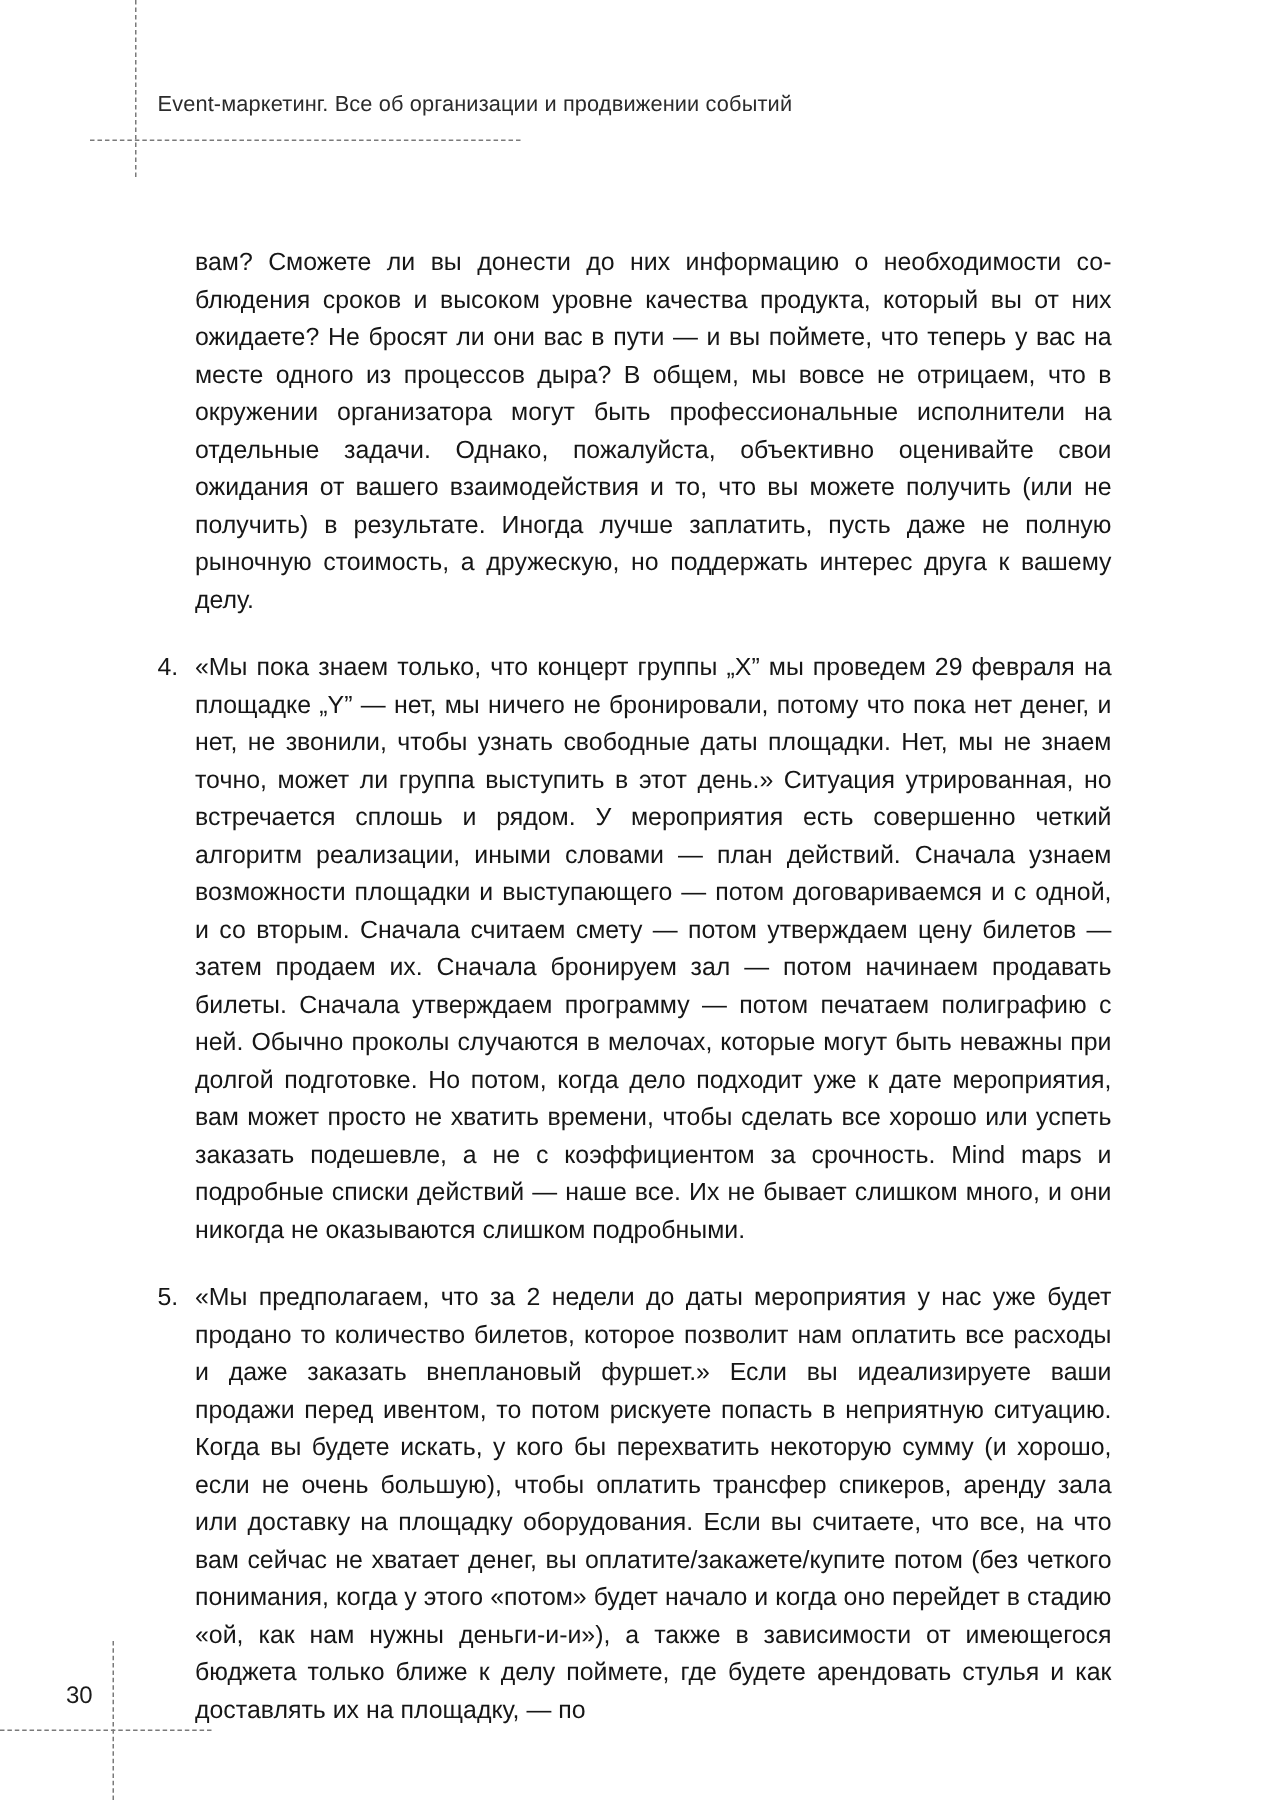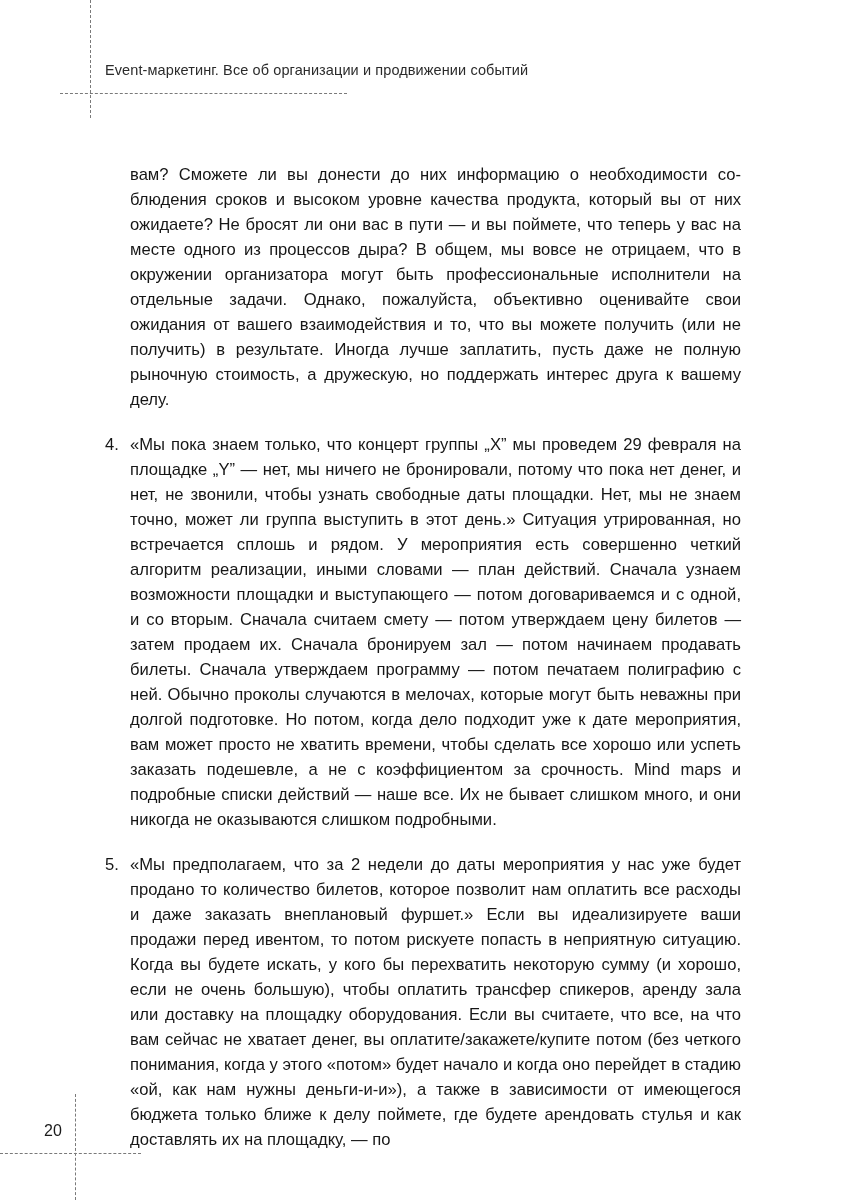--- a/index.html
+++ b/index.html
@@ -151,18 +151,18 @@
       </li>
       <div class="spacer-item"></div>
       <li class="numbered-item">
         <span class="marker">5.</span>
         <span class="item-text">«Мы предполагаем, что за 2 недели до даты мероприятия у нас уже бу­дет продано то количество билетов, которое позволит нам оплатить все расходы и даже заказать внеплановый фуршет.» Если вы идеализируете ваши продажи перед ивентом, то потом рискуете попасть в неприятную ситуацию. Когда вы будете искать, у кого бы перехватить некоторую сумму (и хорошо, если не очень большую), чтобы оплатить трансфер спикеров, аренду зала или доставку на площадку оборудования. Если вы считаете, что все, на что вам сейчас не хватает денег, вы оплатите/закажете/купите потом (без четкого понимания, когда у этого «потом» будет начало и когда оно перейдет в стадию «ой, как нам нужны деньги-и-и»), а также в зависимости от имеющегося бюджета только ближе к делу поймете, где будете арендовать стулья и как доставлять их на площадку, — по­</span>
       </li>
     </ol>
 
   </div>
 
-  <div class="folio">20</div>
+  <div class="folio">30</div>
 
   <div class="rule-v-bottom"></div>
   <div class="rule-h-bottom"></div>
 
 </div>
 
 </body></html>

